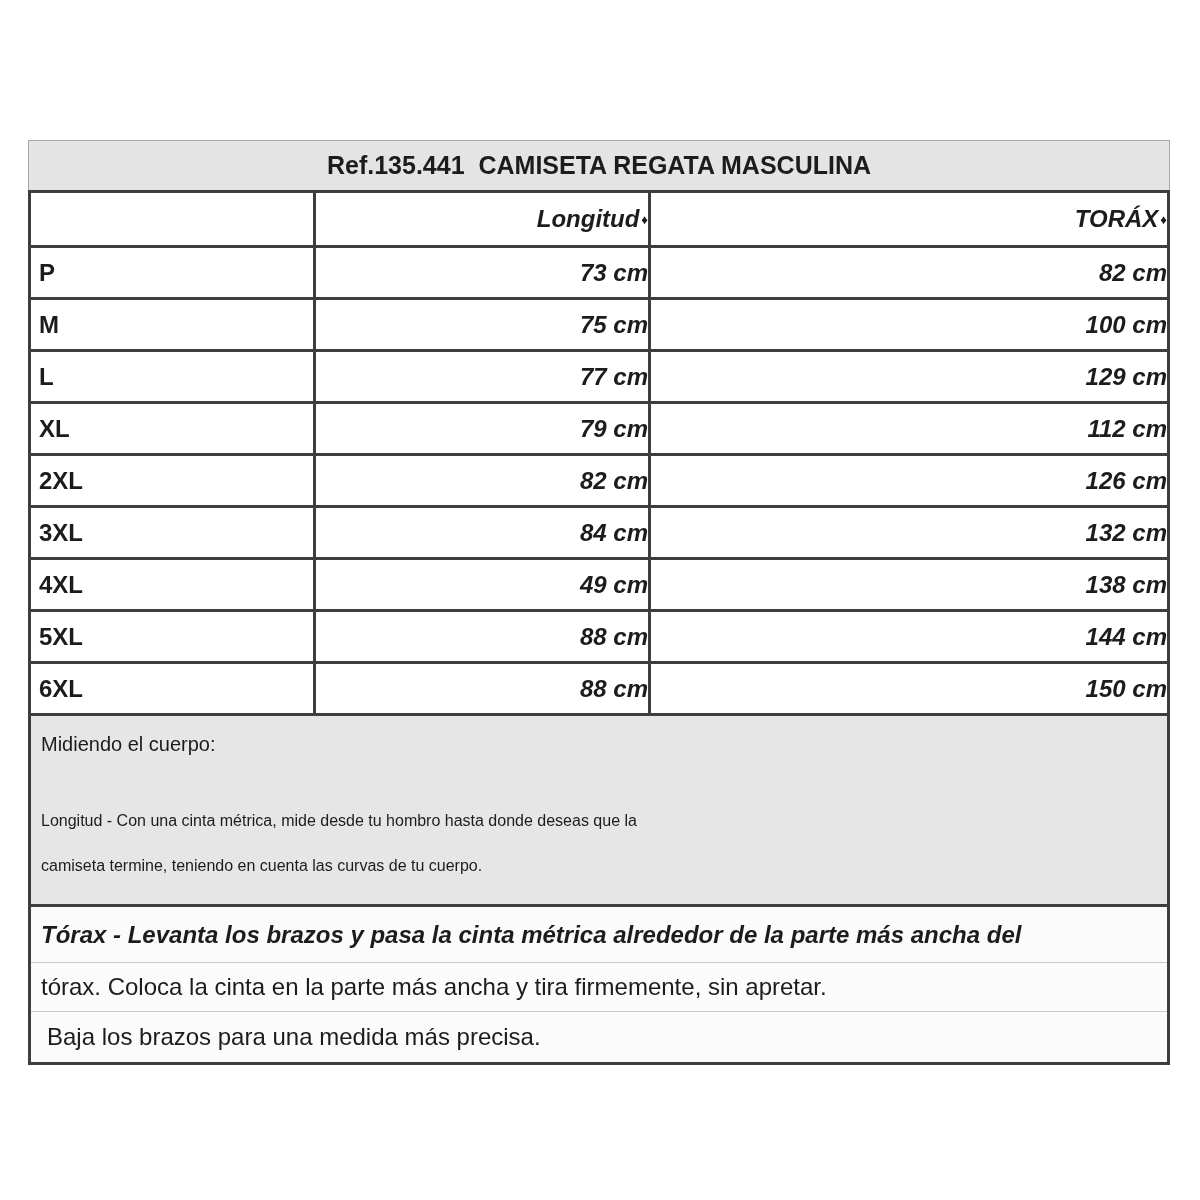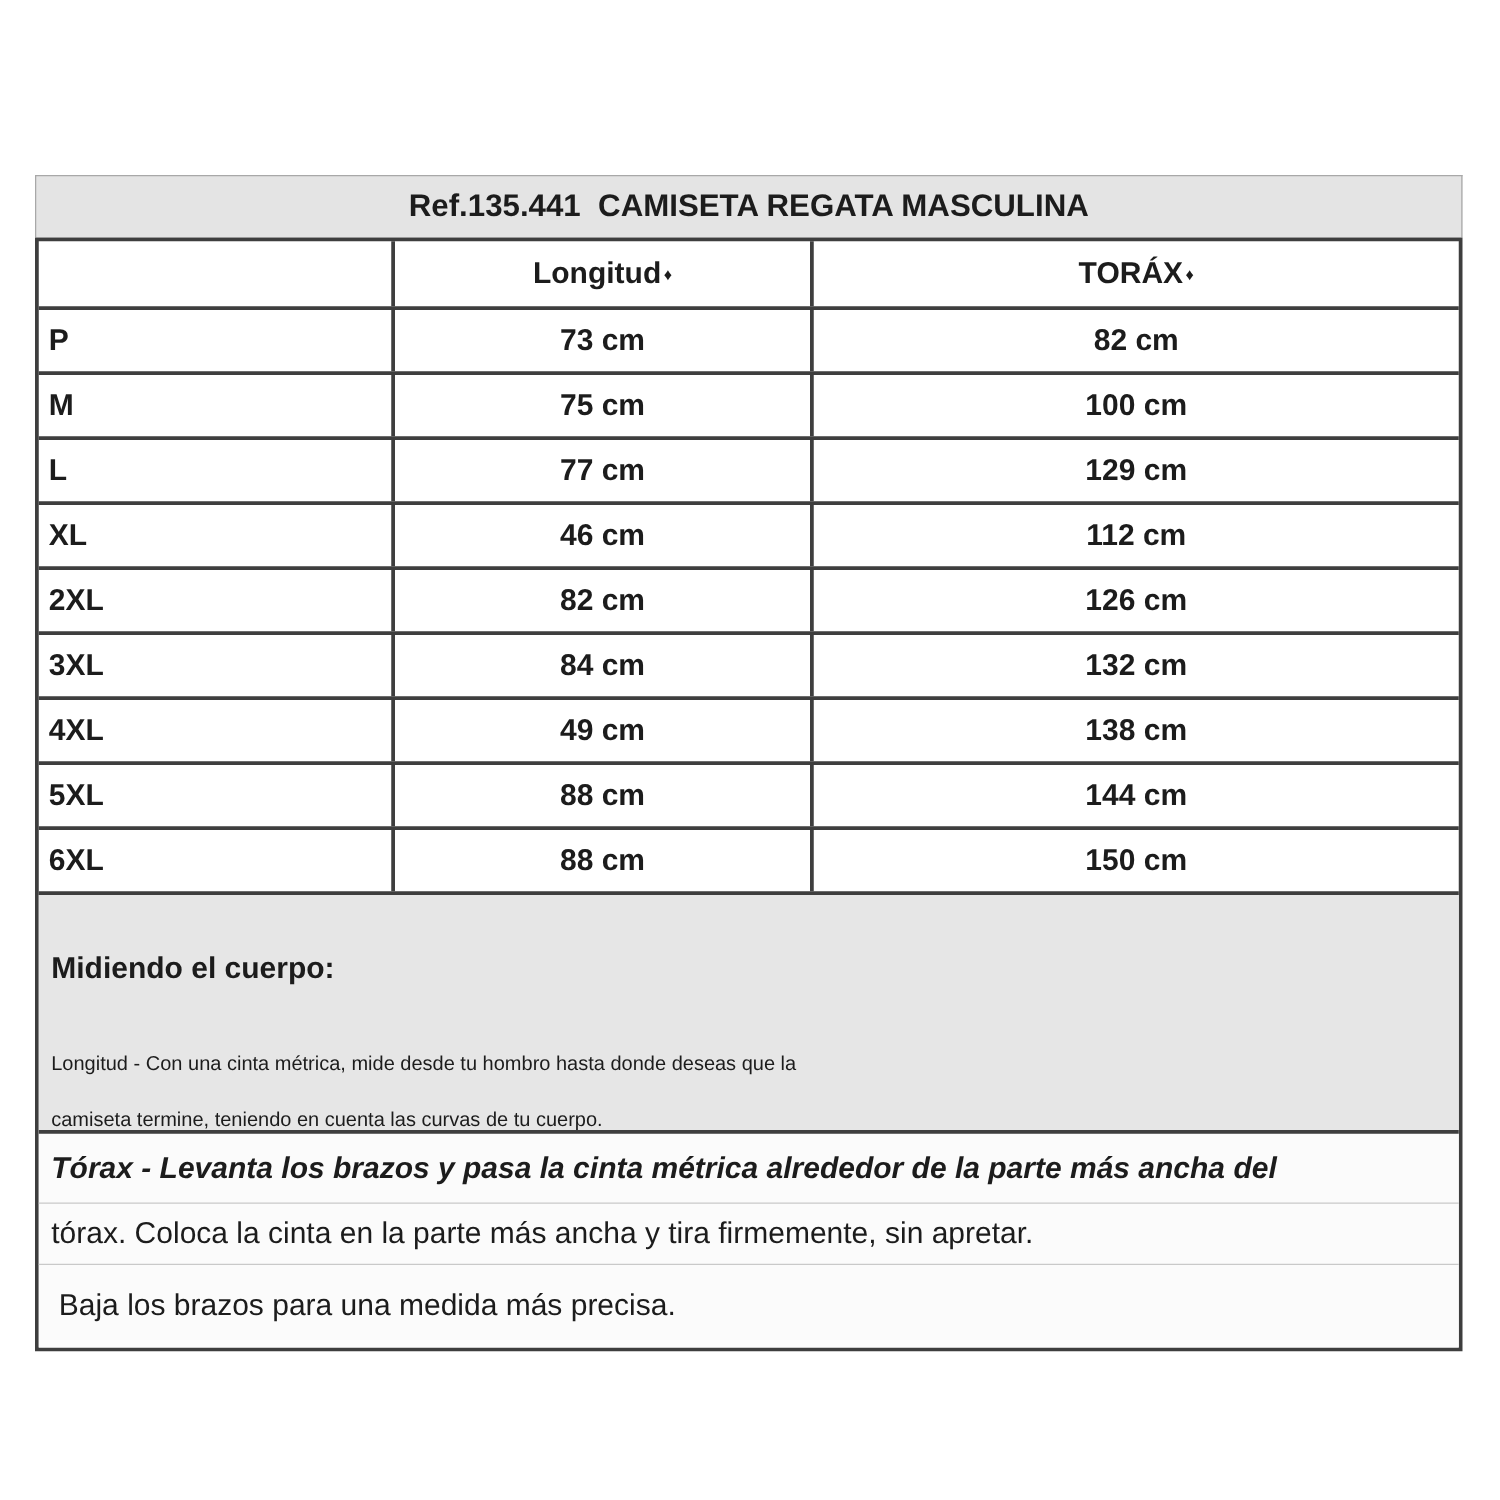--- a/index.html
+++ b/index.html
@@ -55,63 +55,63 @@
     align-items:center;
     font-size:24px;
     font-weight:700;
   }
   .grid-row .cell.c1{
     justify-content:flex-start;
     padding-left:8px;
   }
   .grid-row .cell.c2,
   .grid-row .cell.c3{
-    justify-content:center;
+    justify-content:flex-end;
     border-left:3px solid var(--border-dark);
+    font-style:italic;
   }
   .header-row{height:55px;}
   .data-row{height:52px;}
   .hdr-mark{
     font-size:13px;
     vertical-align:9px;
     margin-left:2px;
   }
   
   .notes-gray{
     background:var(--section-bg);
     padding:10px 10px 0 10px;
     height:188px;
     overflow:hidden;
   }
   .notes-heading{
-    font-size:24px;
-    font-weight:700;
+    font-size:20px;
+    font-weight:400;
     line-height:36px;
-    margin-top:31px;
   }
   .notes-paragraph{
     margin-top:36px;
     font-size:16px;
     font-weight:400;
     line-height:45px;
   }
   
   .bottom-rows{
     border-top:3px solid var(--border-dark);
     background:var(--bottom-bg);
   }
   .bottom-row{
     display:flex;
     align-items:center;
     padding-left:10px;
     font-size:24px;
   }
   .bottom-row.b1{height:55px;font-weight:700;font-style:italic;}
   .bottom-row.b2{height:49px;font-weight:400;border-top:1px solid var(--divider-light);}
-  .bottom-row.b3{height:67px;font-weight:400;border-top:1px solid var(--divider-light);padding-left:16px;}
+  .bottom-row.b3{height:51px;font-weight:400;border-top:1px solid var(--divider-light);padding-left:16px;}
 </style>
 </head>
 <body>
 
 <div class="sheet">
 
   <div class="title-row">Ref.135.441  CAMISETA REGATA MASCULINA</div>
 
   <div class="frame">
 
@@ -141,21 +141,21 @@
       </div>
 
       <div class="grid-row data-row">
         <div class="cell c1">L</div>
         <div class="cell c2">77 cm</div>
         <div class="cell c3">129 cm</div>
       </div>
 
       <div class="grid-row data-row">
         <div class="cell c1">XL</div>
-        <div class="cell c2">46 cm</div>
+        <div class="cell c2">79 cm</div>
         <div class="cell c3">112 cm</div>
       </div>
 
       <div class="grid-row data-row">
         <div class="cell c1">2XL</div>
         <div class="cell c2">82 cm</div>
         <div class="cell c3">126 cm</div>
       </div>
 
       <div class="grid-row data-row">

